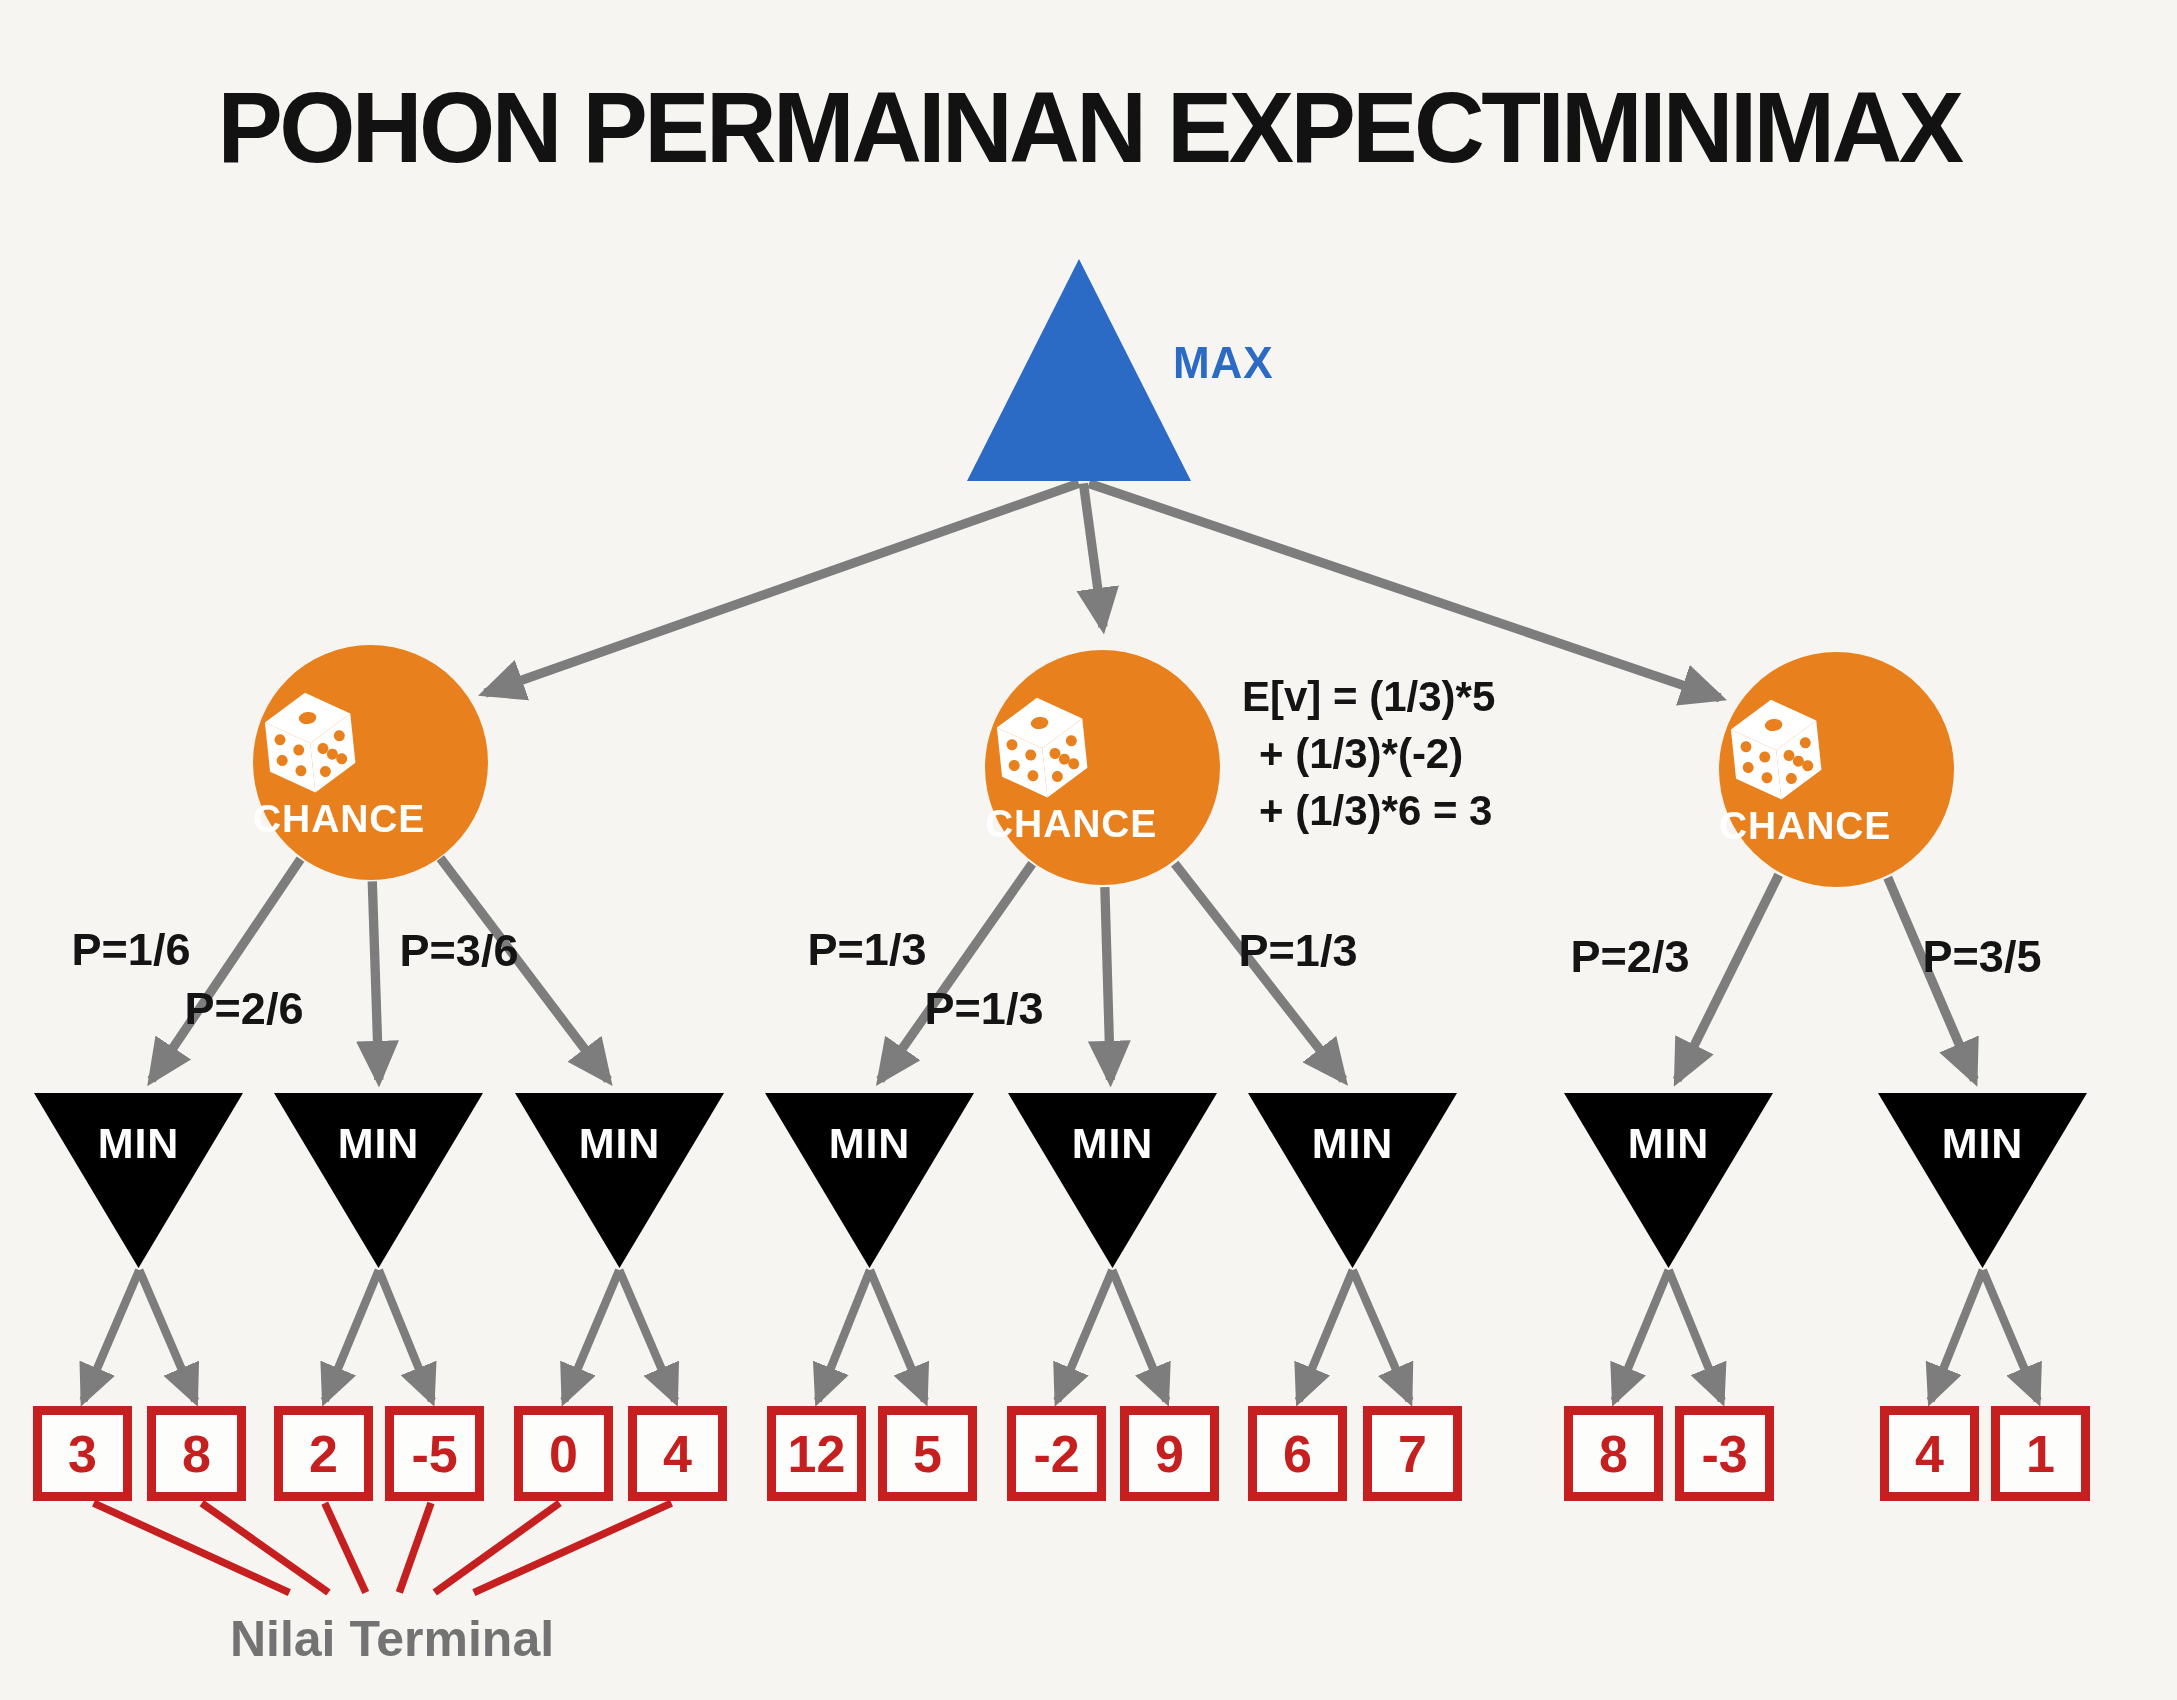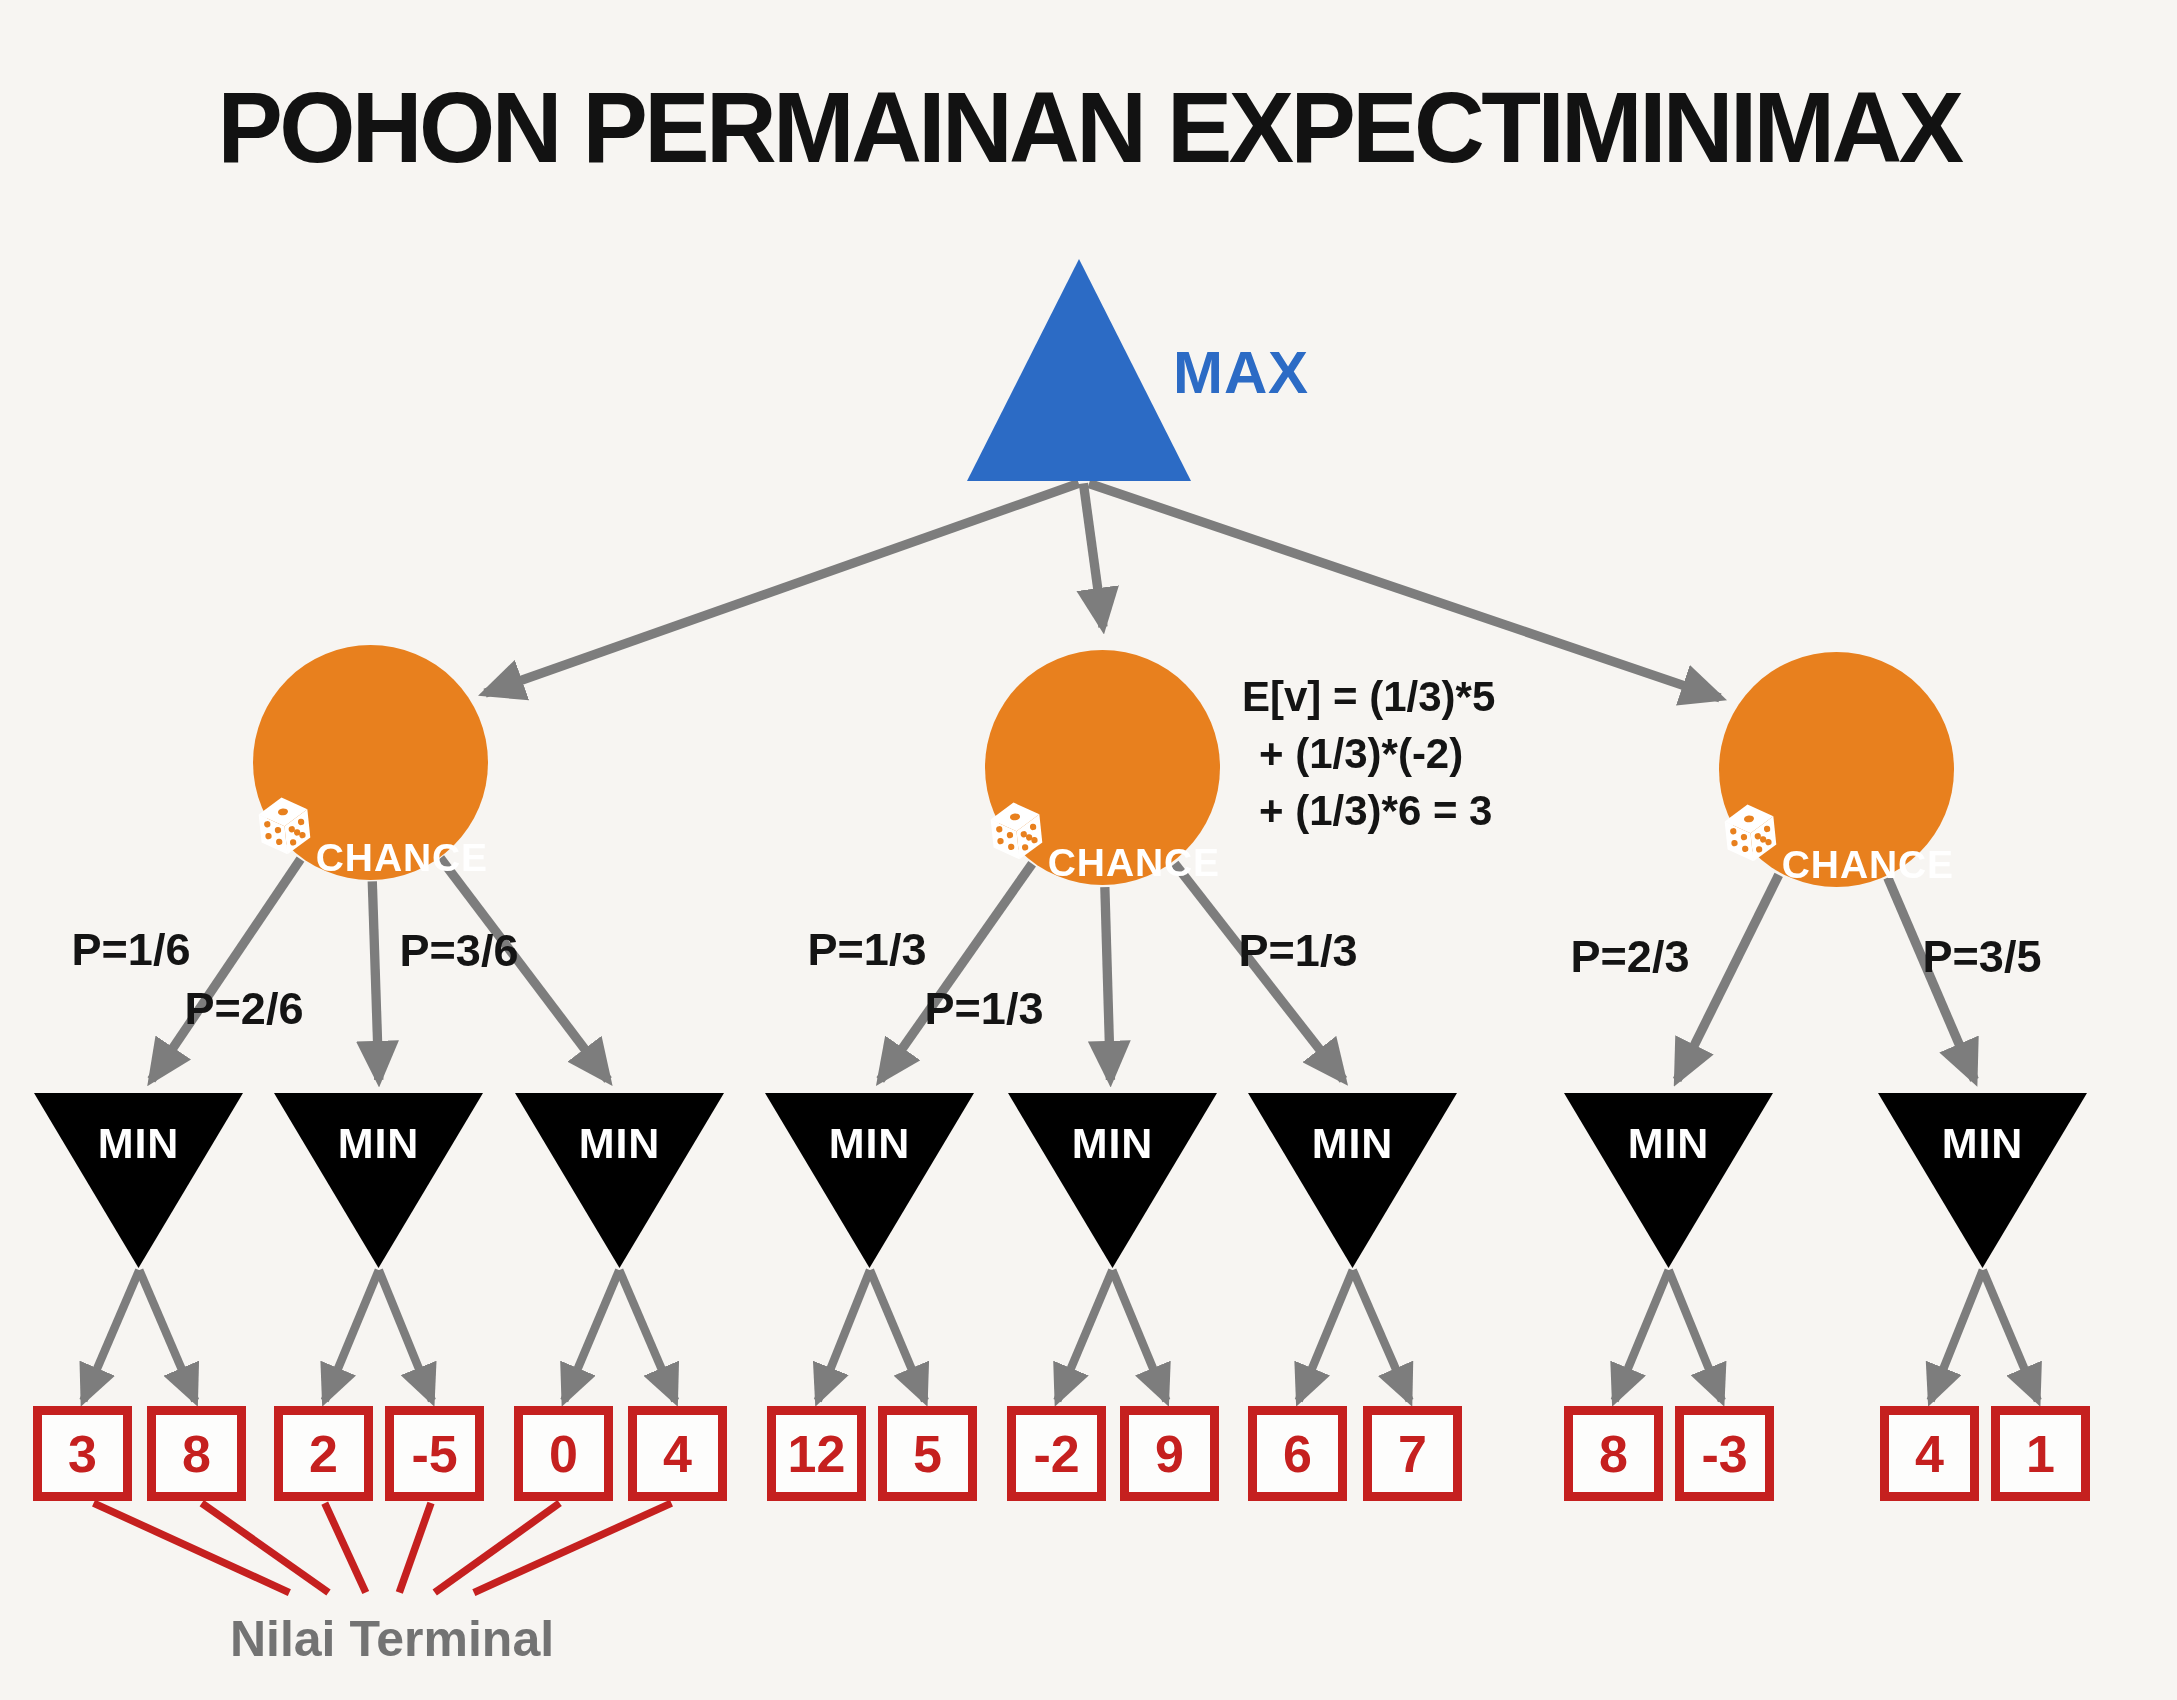--- a/index.html
+++ b/index.html
@@ -16,26 +16,26 @@
     font-size:101px;font-weight:bold;letter-spacing:-3.7px;white-space:nowrap;
     color:#121212;transform:scaleX(.97);transform-origin:center;
   }
   
   .max-tri{
     position:absolute;left:967px;top:249px;width:224px;height:222px;
     background:#2c6bc5;clip-path:polygon(50% 0,100% 100%,0 100%);
   }
   .max-label{
     position:absolute;left:1173px;top:328px;
-    font-size:60px;font-weight:bold;color:#2c6bc5;letter-spacing:0.9px;
+    font-size:44px;font-weight:bold;color:#2c6bc5;letter-spacing:0.9px;
   }
   
   .chance{
     position:absolute;width:235px;height:235px;border-radius:50%;
-    background:#e8801e;display:flex;flex-direction:row;align-items:flex-end;
+    background:#e8801e;display:flex;flex-direction:column;align-items:flex-start;
     justify-content:center;
   }
   .chance .dice{margin-top:1.9px;}
   .chance .clabel{
     color:#fff;font-size:39px;font-weight:bold;letter-spacing:0.9px;margin-top:1.9px;
   }
   
   .ann{position:absolute;font-size:42px;font-weight:bold;line-height:57px;color:#141414;}
   .ann-left{left:75px;top:503px;width:606px;text-align:center;}
   .ann-right{left:1669px;top:503px;width:485px;text-align:center;}

